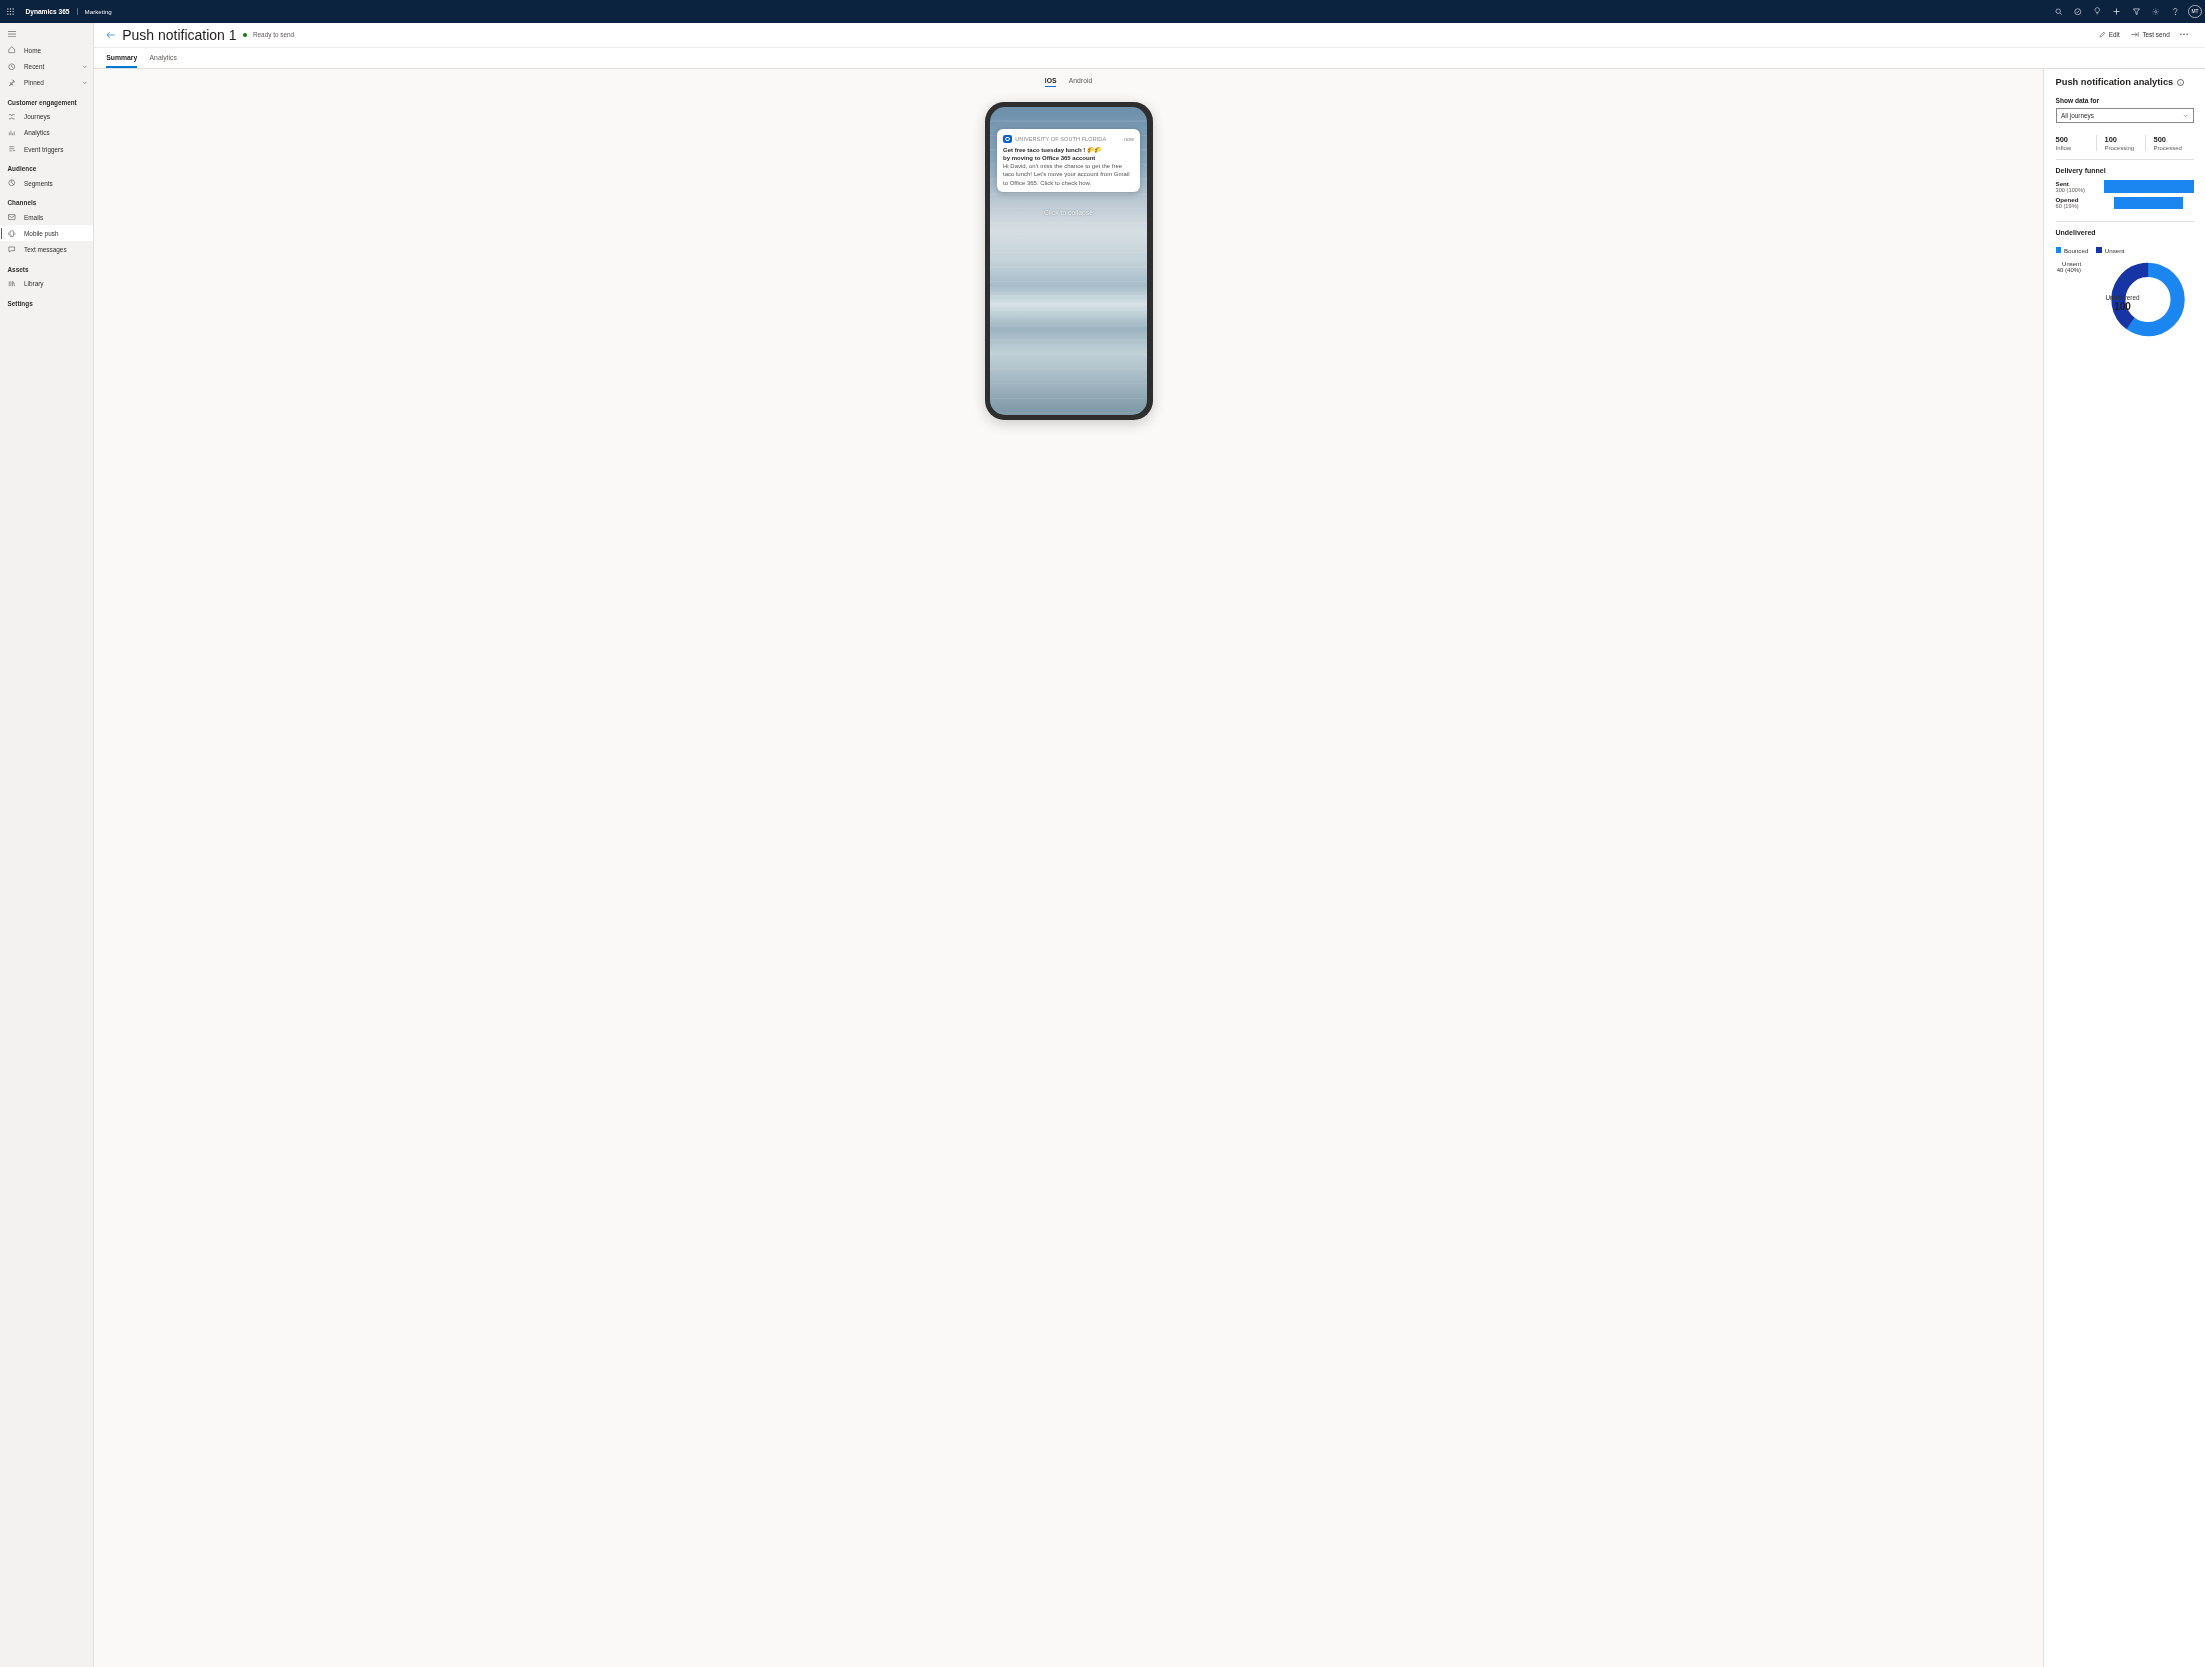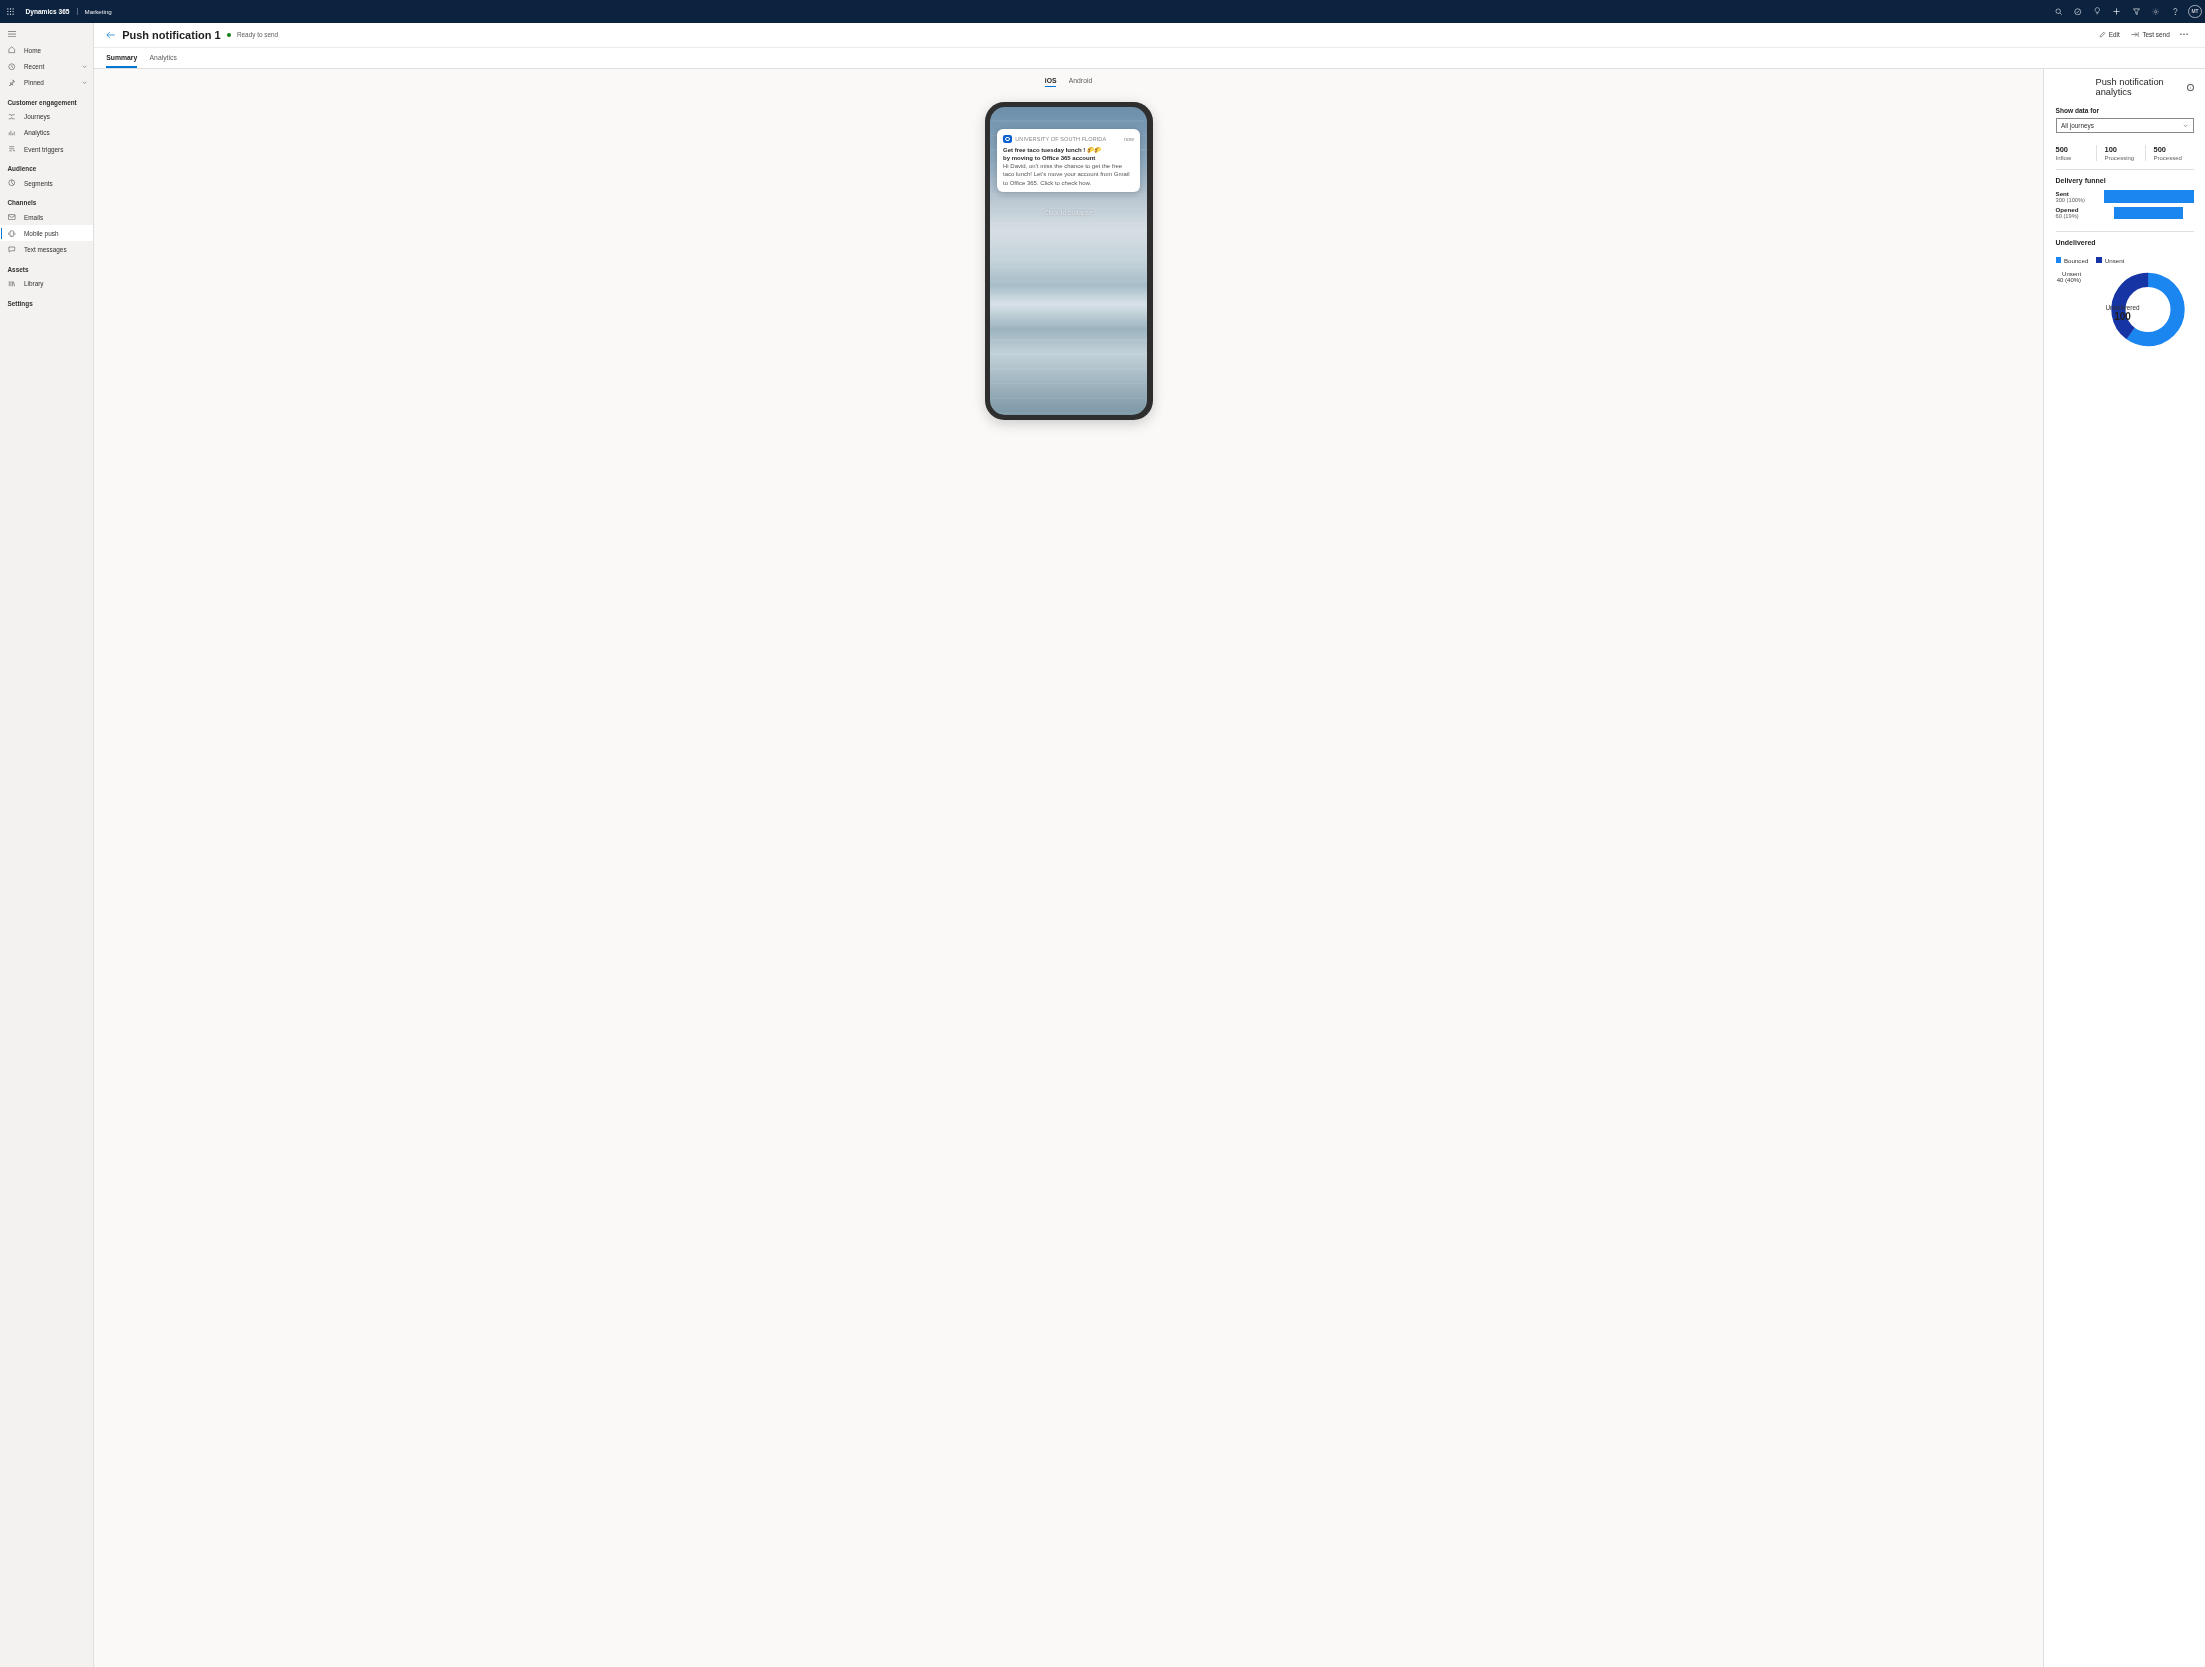--- a/index.html
+++ b/index.html
@@ -28,21 +28,21 @@
 .nav-icon { width: 8px; height: 8px; display: flex; align-items: center; justify-content: center; color: #424242; flex-shrink: 0; }
 .nav-chevron { margin-left: auto; color: #616161; }
 .nav-heading { font-size: 6.4px; font-weight: 600; color: #323130; padding: 8px 0 2.6px 7.5px; }
 
 
 .main { flex: 1; display: flex; flex-direction: column; background: #ffffff; min-width: 0; }
 
 
 .form-header { height: 25px; background: #ffffff; display: flex; align-items: center; padding: 0 12.3px; gap: 6.2px; border-bottom: 0.4px solid #edebe9; }
 .back-btn { color: #0078d4; cursor: pointer; display: flex; align-items: center; }
-.form-title { font-size: 11px; font-weight: 700; color: #201f1e; }
+.form-title { font-size: 14px; font-weight: 400; color: #201f1e; }
 .status-dot { width: 4px; height: 4px; background: #107c10; border-radius: 50%; }
 .status-text { color: #605e5c; font-size: 6.4px; }
 .header-actions { margin-left: auto; display: flex; align-items: center; gap: 0.9px; }
 .cmd-btn { display: flex; align-items: center; gap: 3.1px; padding: 2.6px 5.3px; cursor: pointer; color: #323130; font-size: 6.4px; }
 .more-btn { padding: 2.6px 4.4px; cursor: pointer; color: #323130; }
 
 
 .form-tabs { height: 21px; display: flex; align-items: stretch; gap: 12.3px; padding: 0 12.3px; border-bottom: 0.4px solid #e1dfdd; }
 .form-tab { display: flex; align-items: center; font-size: 6.8px; color: #605e5c; cursor: pointer; position: relative; }
 .form-tab.active { color: #201f1e; font-weight: 600; }
@@ -70,21 +70,21 @@
 .notif-app-name { color:#888; font-size:5.5px; letter-spacing:0.1px; }
 .notif-time { margin-left:auto; color:#888; font-size:5.5px; }
 .notif-title { font-weight:600; color:#2a2a2a; line-height:1.45; }
 .notif-sub { font-weight:600; color:#2a2a2a; margin-bottom:0.9px;}
 .notif-body { color:#555; line-height:1.42; }
 .collapse-text { position:absolute; left:0; right:0; top: 102px; text-align:center; color:#edf1f4; font-size:6.8px; text-shadow:0 0.4px 1.8px rgba(0,0,0,0.4); cursor:pointer;}
 
 
 .analytics-panel { width: 161px; background: #ffffff; display:flex; flex-direction:column; padding: 8.8px 11.5px 0; overflow-y:auto; }
 .panel-title-row { display:flex; align-items:center; gap:3.5px; margin-bottom: 9.7px;}
-.panel-title { font-size: 9.3px; font-weight:400; color:#201f1e;margin-left:40px;}
+.panel-title { font-size: 9.3px; font-weight:700; color:#201f1e;}
 .info-icon { width:7px; height:7px; border:0.5px solid #605e5c; border-radius:50%; display:flex; align-items:center; justify-content:center; font-size:4.4px; color:#605e5c;}
 .field-label { font-size:6.6px; color:#201f1e; font-weight:600; margin-bottom:4.4px; }
 .dropdown { border:0.4px solid #8a8886; height:15px; display:flex; align-items:center; padding: 0 4.4px; font-size:6.4px; color:#323130; cursor:pointer; justify-content:space-between;}
 .kpi-row { display:flex; margin: 11.5px 0 8px; gap:0;}
 .kpi { flex:1; padding-right:4.4px;}
 .kpi + .kpi { border-left:0.4px solid #e1dfdd; padding-left:8px;}
 .kpi-value { font-size:7.5px; font-weight:600; color:#201f1e;}
 .kpi-label { font-size:6px; color:#605e5c; margin-top:0.9px;}
 .section-title { font-size:7px; font-weight:600; color:#201f1e; padding-top: 7px; border-top:0.4px solid #e1dfdd; margin-bottom:6.2px;}
 .funnel-row { display:flex; align-items:center; margin-bottom:3.5px;}

